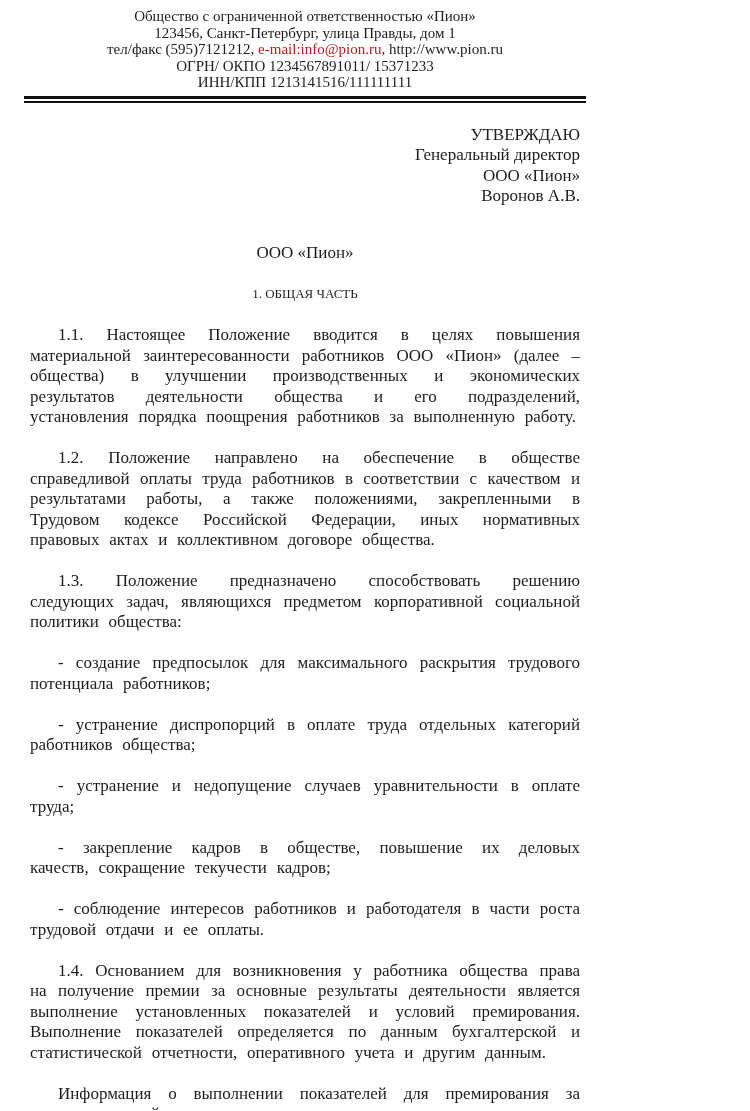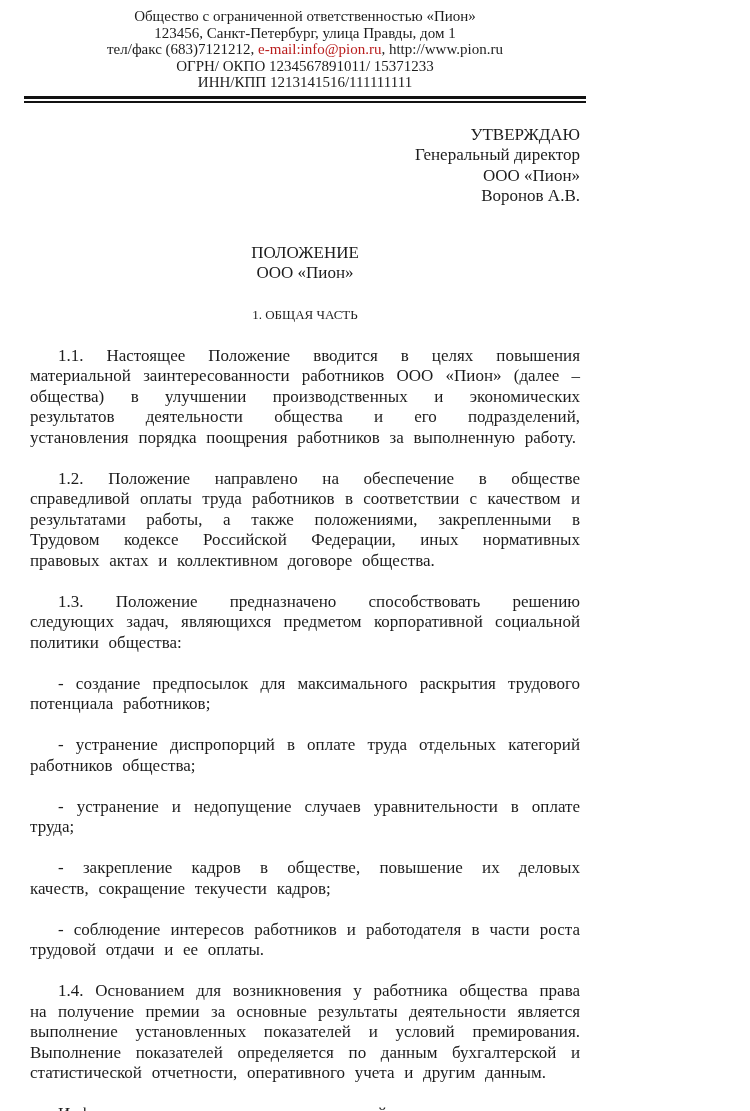--- a/index.html
+++ b/index.html
@@ -80,39 +80,38 @@
   }
 </style>
 </head>
 <body>
 
 <div class="page">
 
   <header class="letterhead">
     <div class="lh-line">Общество с ограниченной ответственностью «Пион»</div>
     <div class="lh-line">123456, Санкт-Петербург, улица Правды, дом 1</div>
-    <div class="lh-line"><span>тел/факс (683)7121212, </span><span class="email">e-mail:info@pion.ru</span><span>, </span><span>http://www.pion.ru</span></div>
+    <div class="lh-line"><span>тел/факс (595)7121212, </span><span class="email">e-mail:info@pion.ru</span><span>, </span><span>http://www.pion.ru</span></div>
     <div class="lh-line">ОГРН/ ОКПО 1234567891011/ 15371233</div>
     <div class="lh-line">ИНН/КПП 1213141516/111111111</div>
   </header>
 
   <div class="divider">
     <div class="divider-top"></div>
     <div class="divider-bottom"></div>
   </div>
 
   <section class="approval">
     <div>УТВЕРЖДАЮ</div>
     <div>Генеральный директор</div>
     <div>ООО «Пион»</div>
     <div>Воронов А.В.</div>
   </section>
 
   <section class="doc-title">
-    <div>ПОЛОЖЕНИЕ</div>
     <div>ООО «Пион»</div>
   </section>
 
   <h2 class="section-heading">1. ОБЩАЯ ЧАСТЬ</h2>
 
   <p class="para">1.1. Настоящее Положение вводится в целях повышения материальной заинтересованности работников ООО «Пион» (далее – общества) в улучшении производственных и экономических результатов деятельности общества и его подразделений, установления порядка поощрения работников за выполненную работу.</p>
   <p class="para">1.2. Положение направлено на обеспечение в обществе справедливой оплаты труда работников в соответствии с качеством и результатами работы, а также положениями, закрепленными в Трудовом кодексе Российской Федерации, иных нормативных правовых актах и коллективном договоре общества.</p>
   <p class="para">1.3. Положение предназначено способствовать решению следующих задач, являющихся предметом корпоративной социальной политики общества:</p>
   <p class="para">- создание предпосылок для максимального раскрытия трудового потенциала работников;</p>
   <p class="para">- устранение диспропорций в оплате труда отдельных категорий работников общества;</p>

